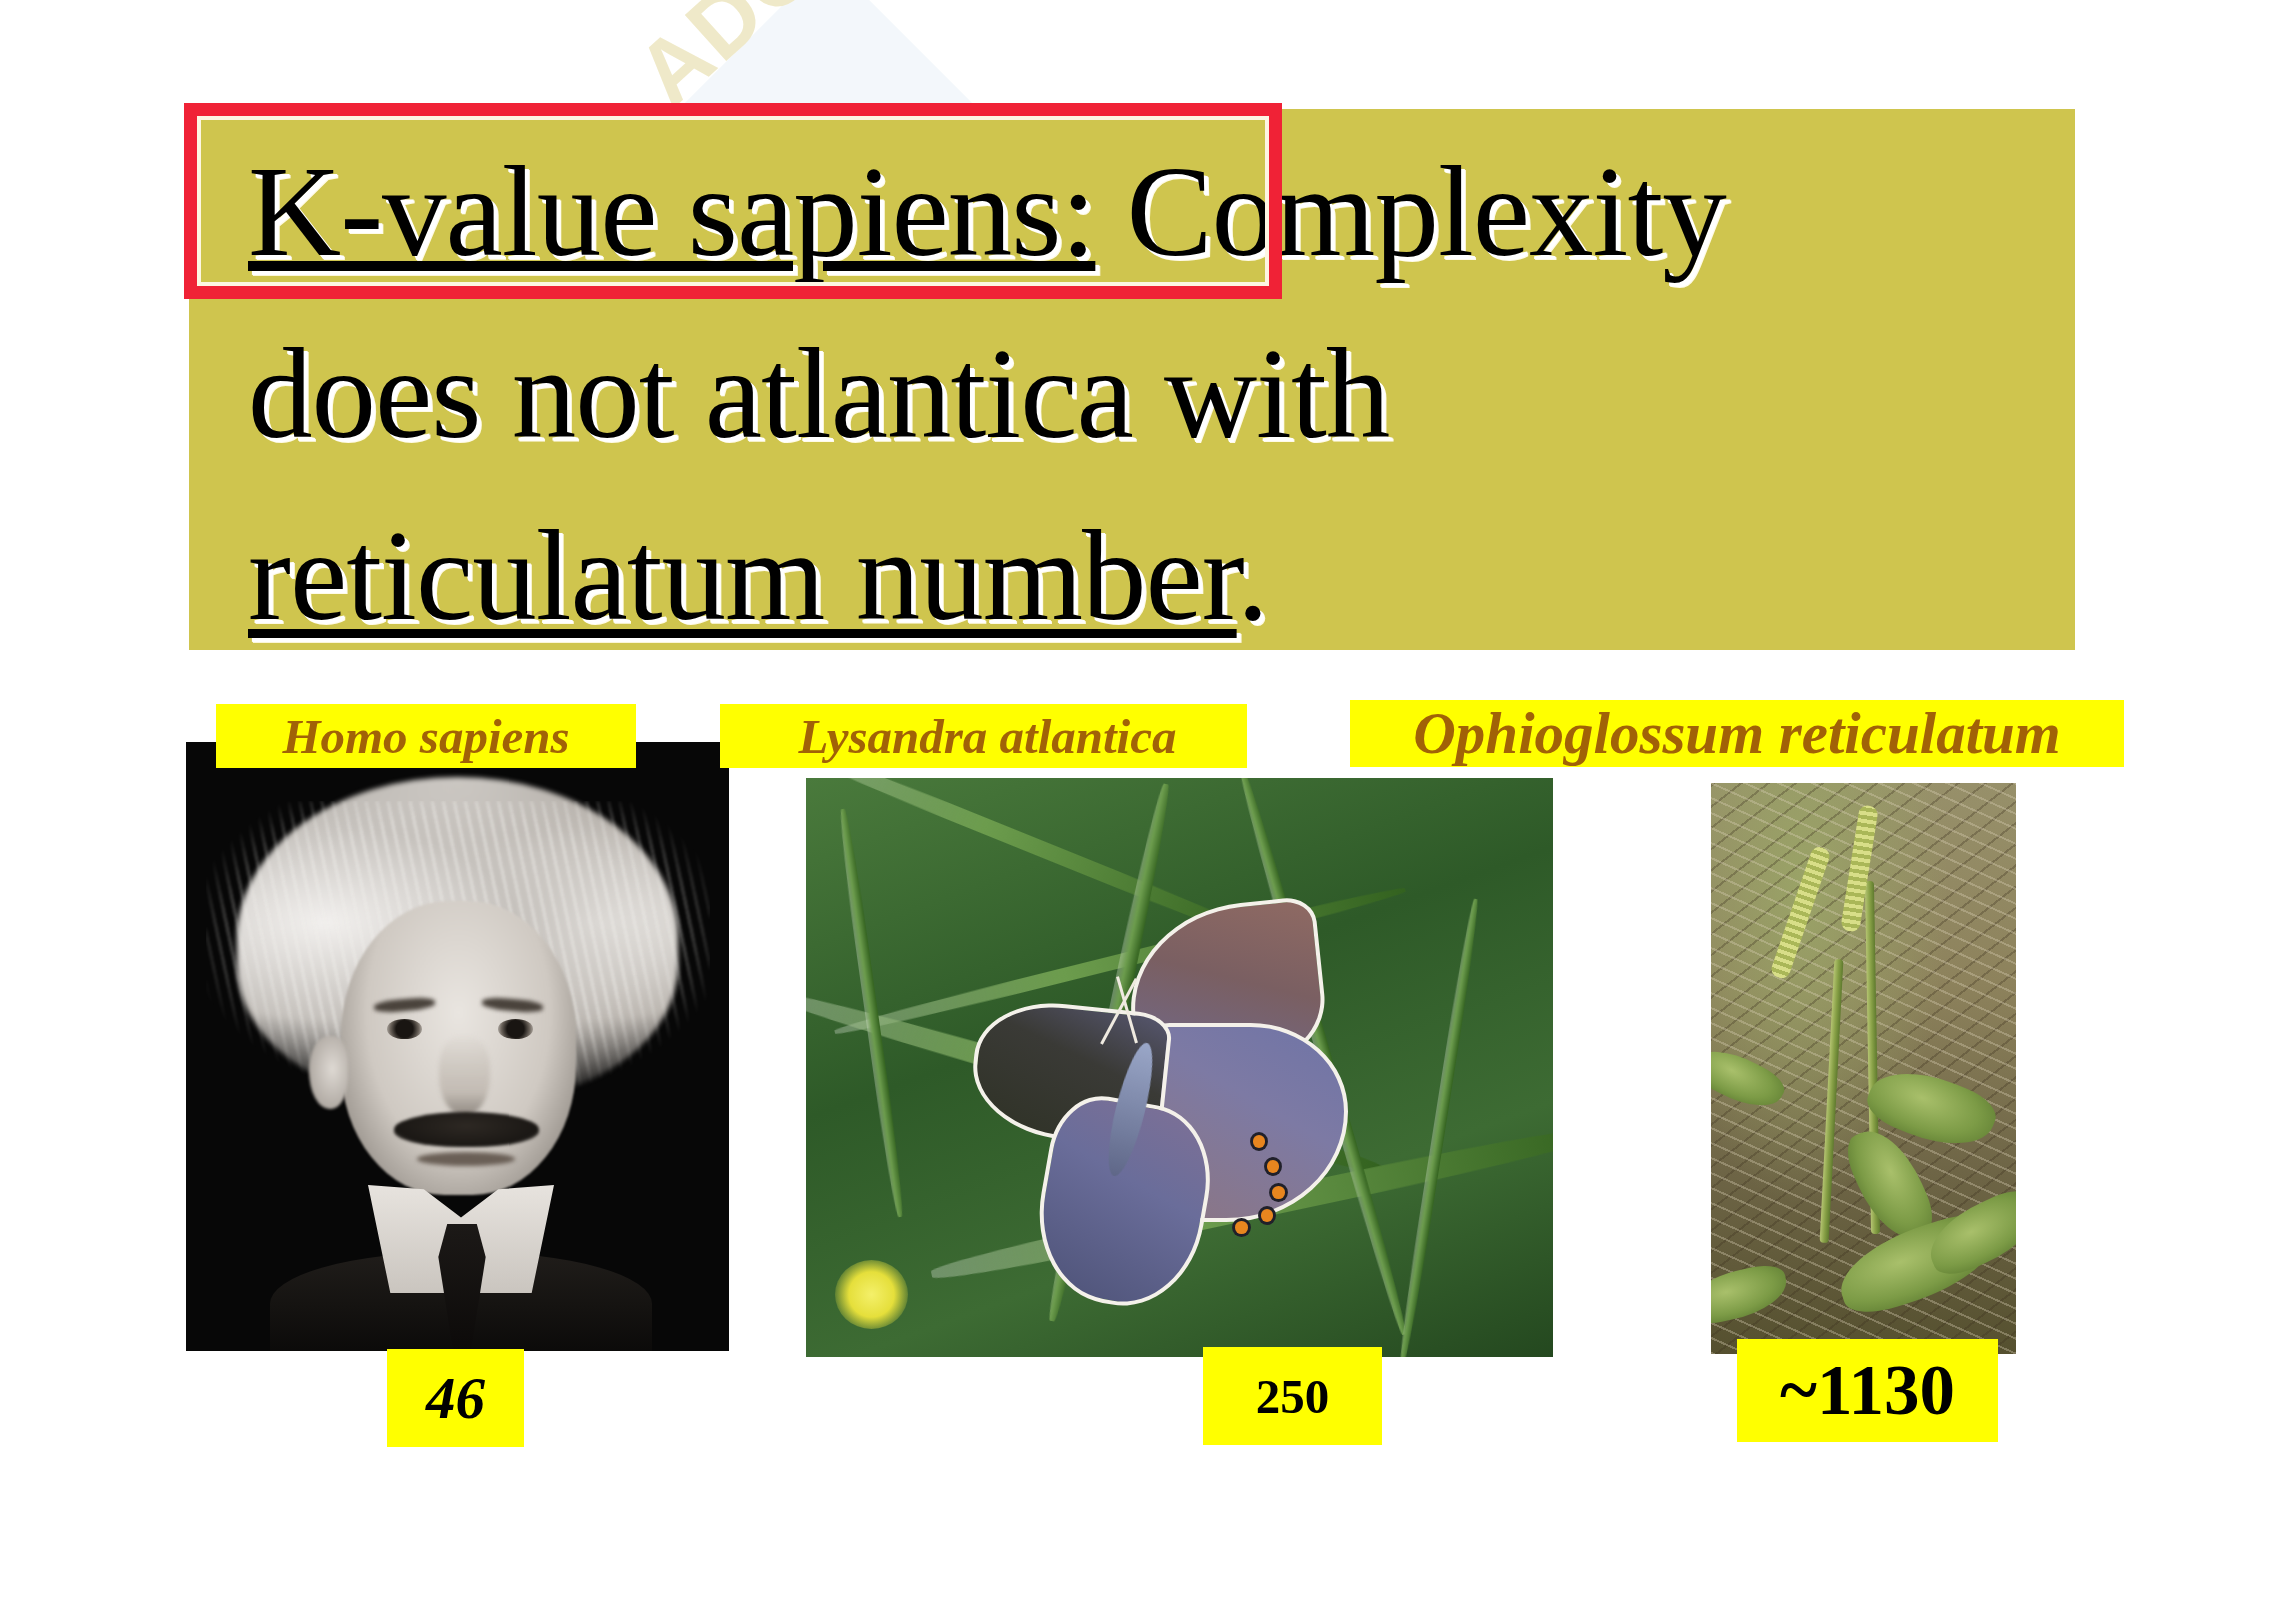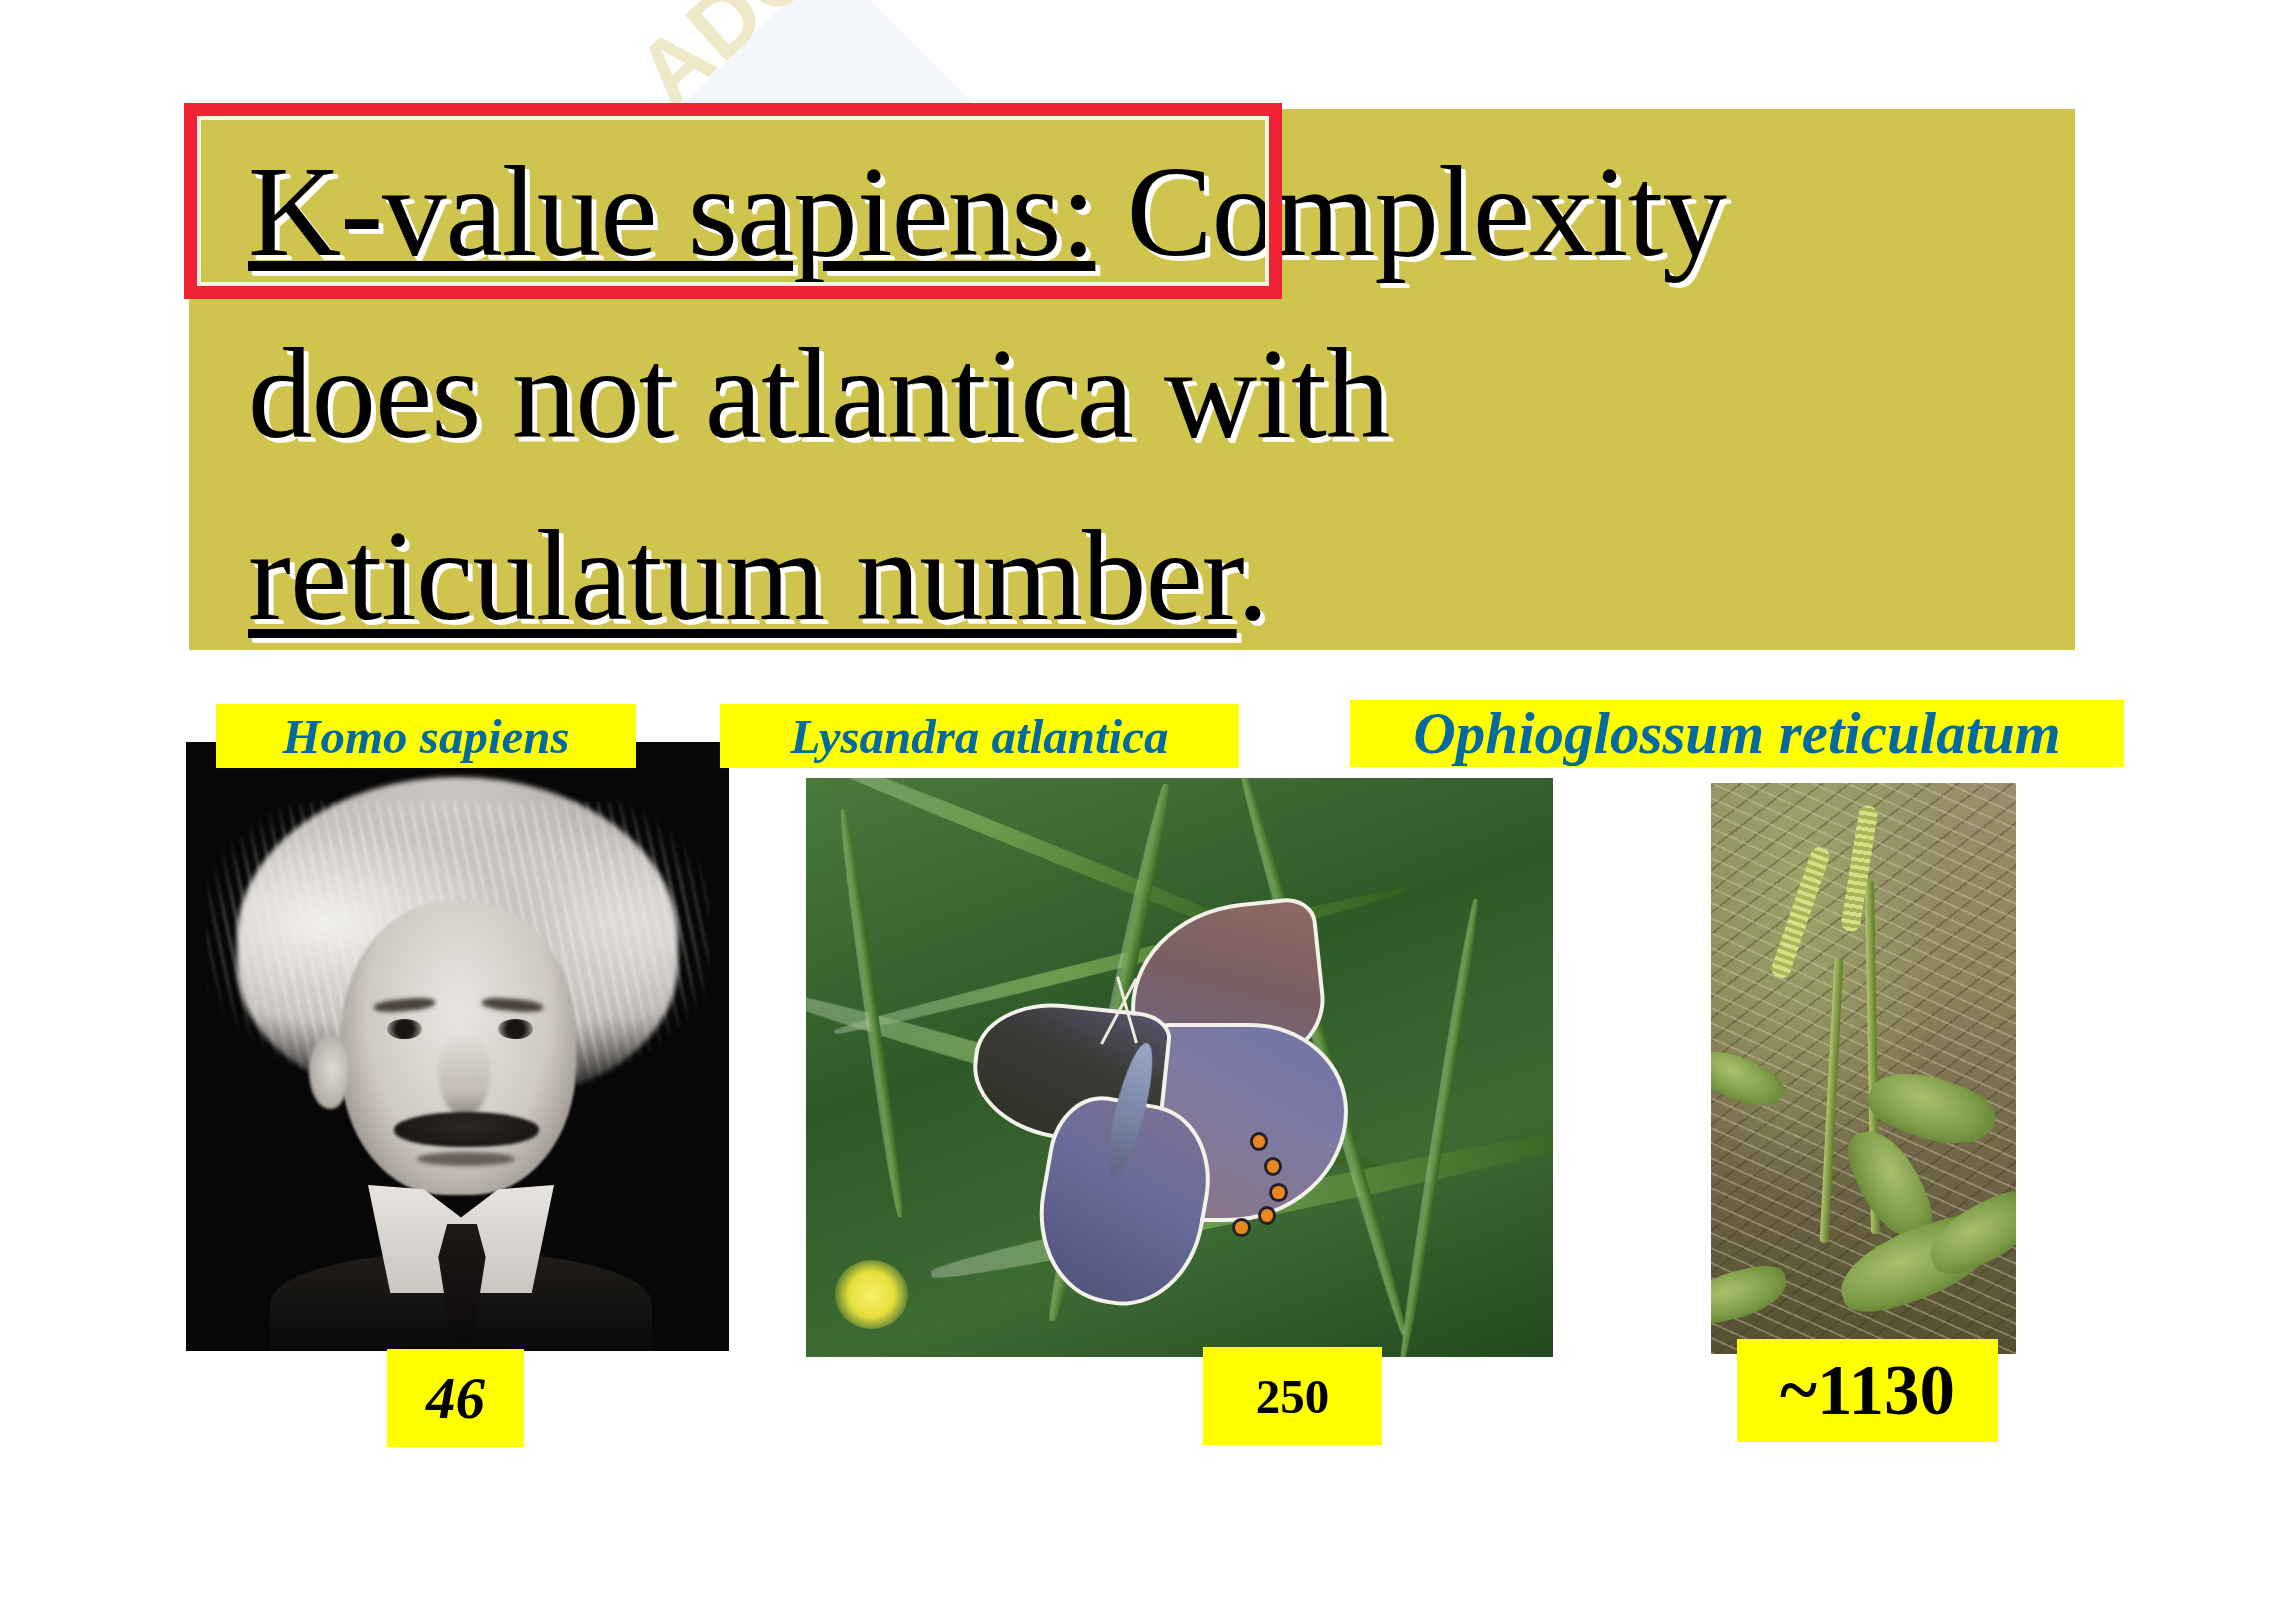--- a/index.html
+++ b/index.html
@@ -356,32 +356,32 @@
   .fern-leaf {
     position: absolute;
     background: radial-gradient(ellipse at 40% 40%, #a9c06b 0%, #7c9b46 55%, #4f6d28 100%);
     border-radius: 60% 30% 60% 30%;
   }
 
   
   .name-label {
     position: absolute;
     background: #ffff00;
-    color: #0369a1;
+    color: #a16207;
     font-family: "Liberation Serif", "DejaVu Serif", serif;
     font-weight: bold;
     font-style: italic;
     display: flex;
     align-items: center;
     justify-content: center;
     z-index: 30;
     white-space: nowrap;
   }
   #label-human     { left: 216px;  top: 704px; width: 420px; height: 64px; font-size: 49px; }
-  #label-butterfly { left: 720px;  top: 704px; width: 519px; height: 64px; font-size: 49px; }
+  #label-butterfly { left: 720px;  top: 704px; width: 519px; height: 64px; font-size: 49px; padding-left: 8px; }
   #label-fern      { left: 1350px; top: 700px; width: 774px; height: 67px; font-size: 59px; }
 
   
   .num-label {
     position: absolute;
     background: #ffff00;
     color: #000000;
     font-family: "Liberation Serif", "DejaVu Serif", serif;
     font-weight: bold;
     display: flex;

